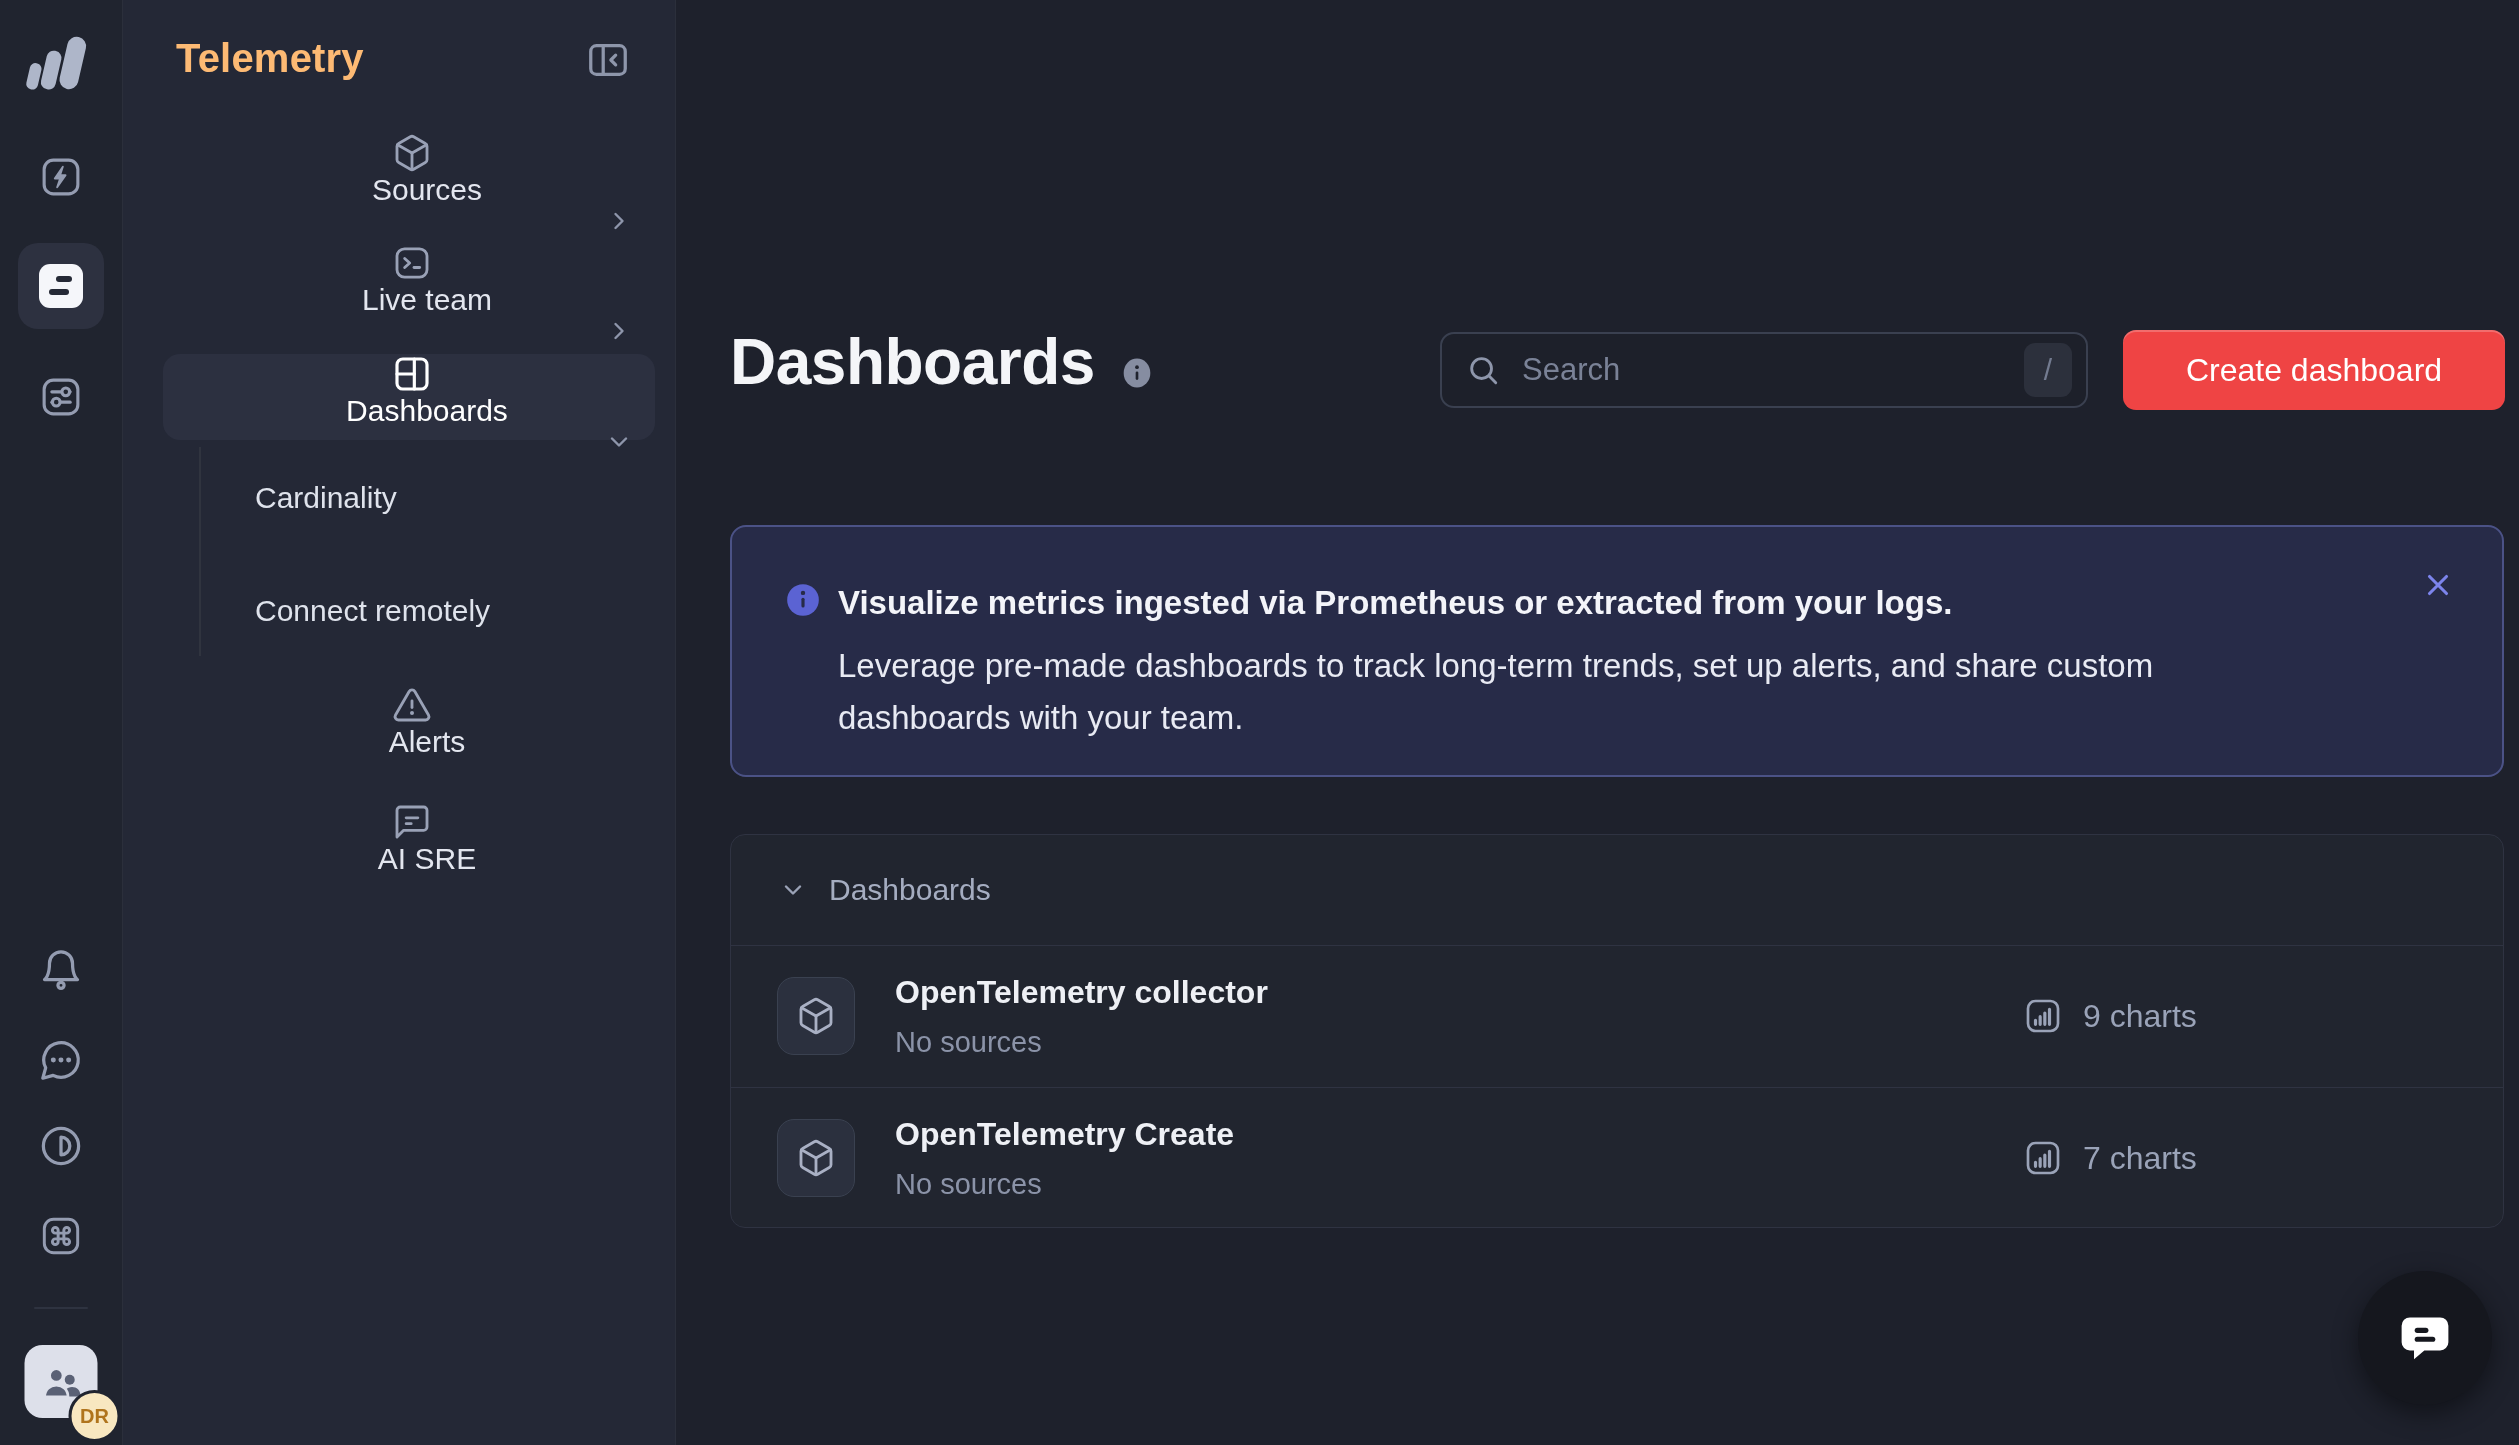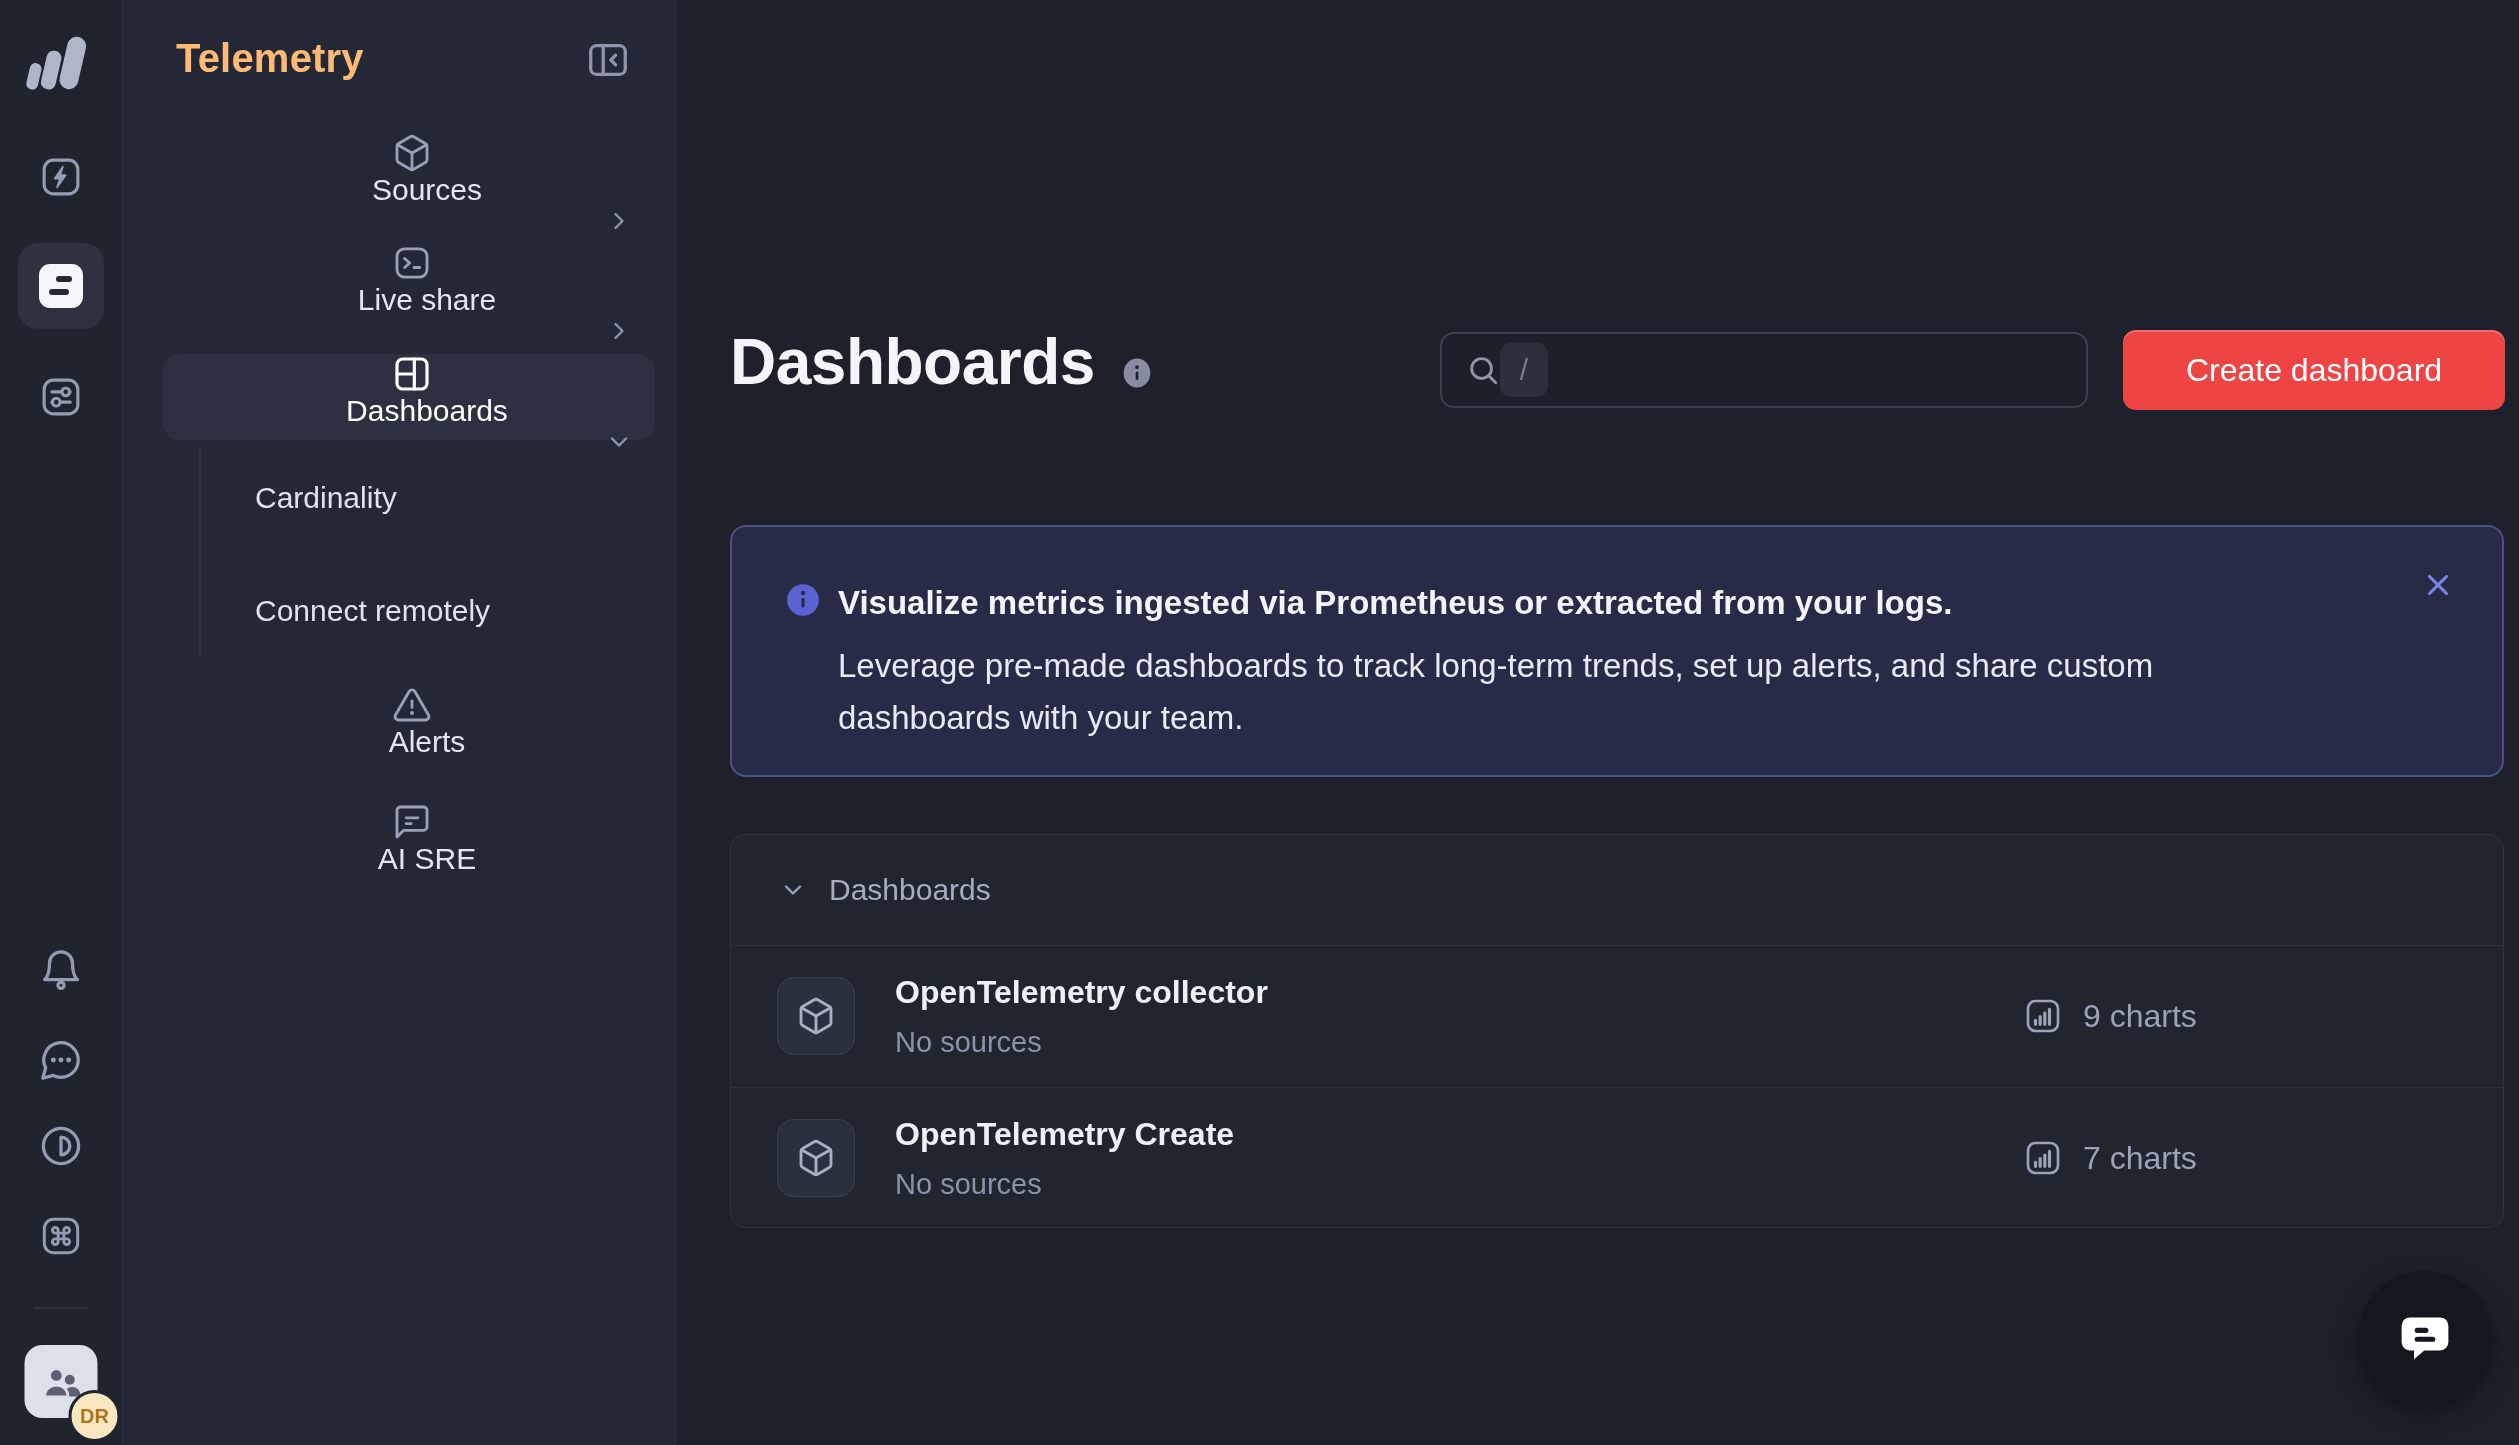--- a/index.html
+++ b/index.html
@@ -212,21 +212,21 @@
     </div>
 
     <div class="nav-item" style="top:243px">
       <span class="ic">
         <svg width="40" height="40" viewBox="0 0 24 24" fill="none" stroke="currentColor" stroke-width="1.7" stroke-linecap="round" stroke-linejoin="round">
           <rect x="3" y="3.5" width="18" height="17" rx="4.5"></rect>
           <path d="m7.6 9.3 3 2.7-3 2.7"></path>
             <path d="M13.2 14.7h3.4"></path>
         </svg>
       </span>
-      <span class="lbl">Live share</span>
+      <span class="lbl">Live team</span>
       <span class="chev">
         <svg width="28" height="28" viewBox="0 0 24 24" fill="none" stroke="currentColor" stroke-width="2.1" stroke-linecap="round" stroke-linejoin="round">
             <path d="m9 6 6 6-6 6"></path>
           </svg>
       </span>
     </div>
 
     <div class="nav-item active" style="top:354px">
       <span class="ic">
         <svg width="40" height="40" viewBox="0 0 24 24" fill="none" stroke="currentColor" stroke-width="1.9" stroke-linecap="round" stroke-linejoin="round">
@@ -288,20 +288,21 @@
       </span>
     </div>
 
     <div class="search-box">
       <span>
         <svg width="34" height="34" viewBox="0 0 24 24" fill="none" stroke="#8e96ab" stroke-width="2" stroke-linecap="round">
           <circle cx="11" cy="11" r="7"></circle>
             <path d="m16.3 16.3 4.7 4.7"></path>
         </svg>
       </span>
+      <input placeholder="Search" style="">
       <span class="slash-badge">/</span>
     </div>
 
     <button class="create-btn">Create dashboard</button>
 
     <section class="banner">
       <span class="banner-info">
         <svg width="38" height="38" viewBox="0 0 24 24">
           <circle cx="12" cy="12" r="10" fill="#5b63d3"></circle>
           <rect x="11" y="10.6" width="2" height="6.2" rx="1" fill="#272b48"></rect>

